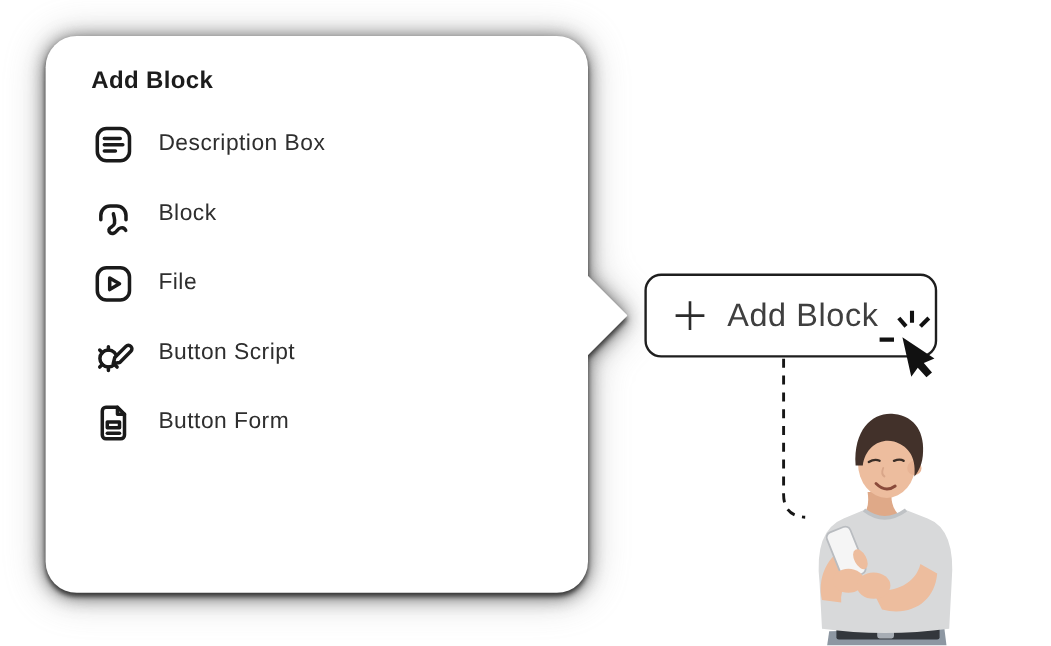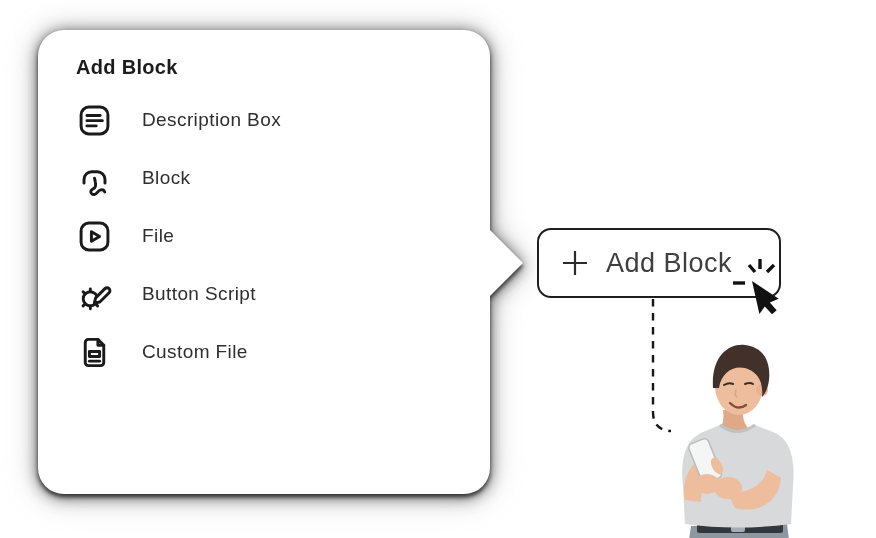--- a/index.html
+++ b/index.html
@@ -35,21 +35,21 @@
     clip-path:polygon(0 0,100% 50%,0 100%);
   }
   .panel-title{
     font-size:20px;font-weight:700;color:#1c1c1c;
     letter-spacing:.3px;
     margin:4px 0 12px 12px;
   }
   .menu{display:flex;flex-direction:column;}
   .menu-item{
     display:flex;align-items:center;
-    gap:29px;height:58px;padding-left:12px;
+    gap:19px;height:58px;padding-left:12px;
     cursor:pointer;
   }
   .menu-item svg{flex:0 0 auto;display:block;}
   .menu-item .ic{stroke:#1a1a1a;fill:none;stroke-width:1.9;stroke-linecap:round;stroke-linejoin:round;}
   .menu-label{
     font-size:19px;color:#2e2e2e;letter-spacing:.4px;
   }
 
   
   .add-btn{
@@ -128,21 +128,21 @@
           <span class="menu-label">Button Script</span>
         </div>
 
         <div class="menu-item">
           <svg class="ic" width="37" height="37" viewBox="0 0 24 24">
             <path d="M6 5.5 a2 2 0 0 1 2 -2 h6.2 l3.8 3.8 V18.5 a2 2 0 0 1 -2 2 H8 a2 2 0 0 1 -2 -2 Z"></path>
             <path d="M14.2 3.5 v3.8 h3.8"></path>
             <rect x="8.7" y="11.4" width="6.6" height="3.2"></rect>
             <path d="M8.7 17.6 h6.6"></path>
           </svg>
-          <span class="menu-label">Custom File</span>
+          <span class="menu-label">Button Form</span>
         </div>
 
       </div>
       <div class="panel-tail"></div>
     </div>
   </div>
 
   <svg class="connector" width="876" height="538" viewBox="0 0 876 538">
     <path d="M653 299 L653 412 Q653 430 671 431" fill="none" stroke="#161616" stroke-width="2.4" stroke-dasharray="7.5 6.5"></path>
   </svg>

